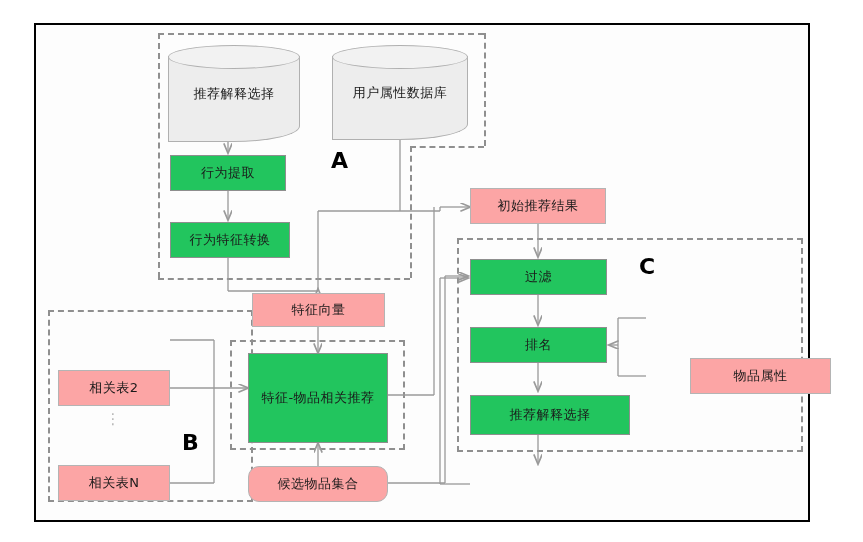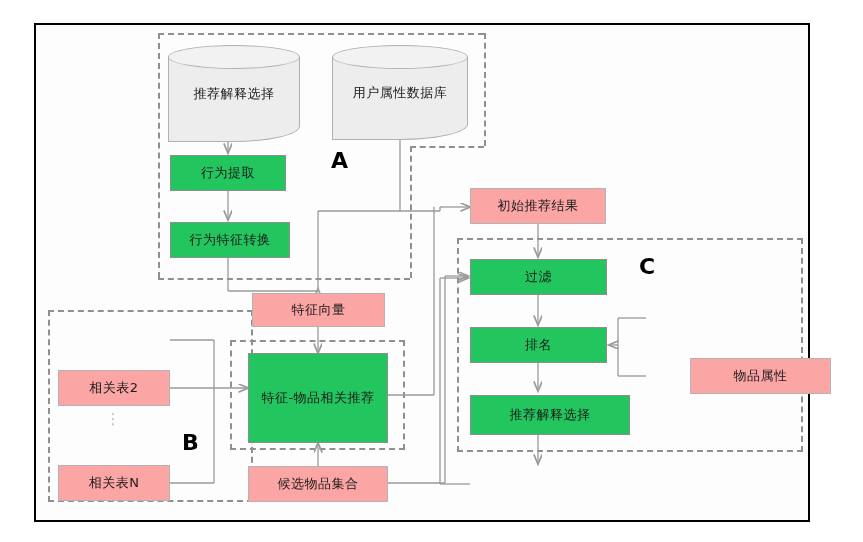--- a/index.html
+++ b/index.html
@@ -134,21 +134,21 @@
   <div class="dots" style="left:98px;top:416px;width:30px;">⋮</div>
   <div class="node lt" style="left:58px;top:465px;width:112px;height:36px;">
     <span>相关表N</span>
   </div>
 
   <div class="node dk" style="left:248px;top:353px;width:140px;height:90px;flex-direction:row;">
     <span>特征-物品</span>
     <span>相关推荐</span>
   </div>
 
-  <div class="node lt" style="left:248px;top:466px;width:140px;height:36px;">
+  <div class="node lt" style="left:248px;top:466px;width:140px;height:36px;border-radius:11px;">
     <span>候选物品集合</span>
   </div>
 
   <div class="node lt" style="left:470px;top:188px;width:136px;height:36px;">
     <span>初始推荐结果</span>
   </div>
   <div class="node dk" style="left:470px;top:259px;width:137px;height:36px;">
     <span>过滤</span>
   </div>
   <div class="node dk" style="left:470px;top:327px;width:137px;height:36px;">

